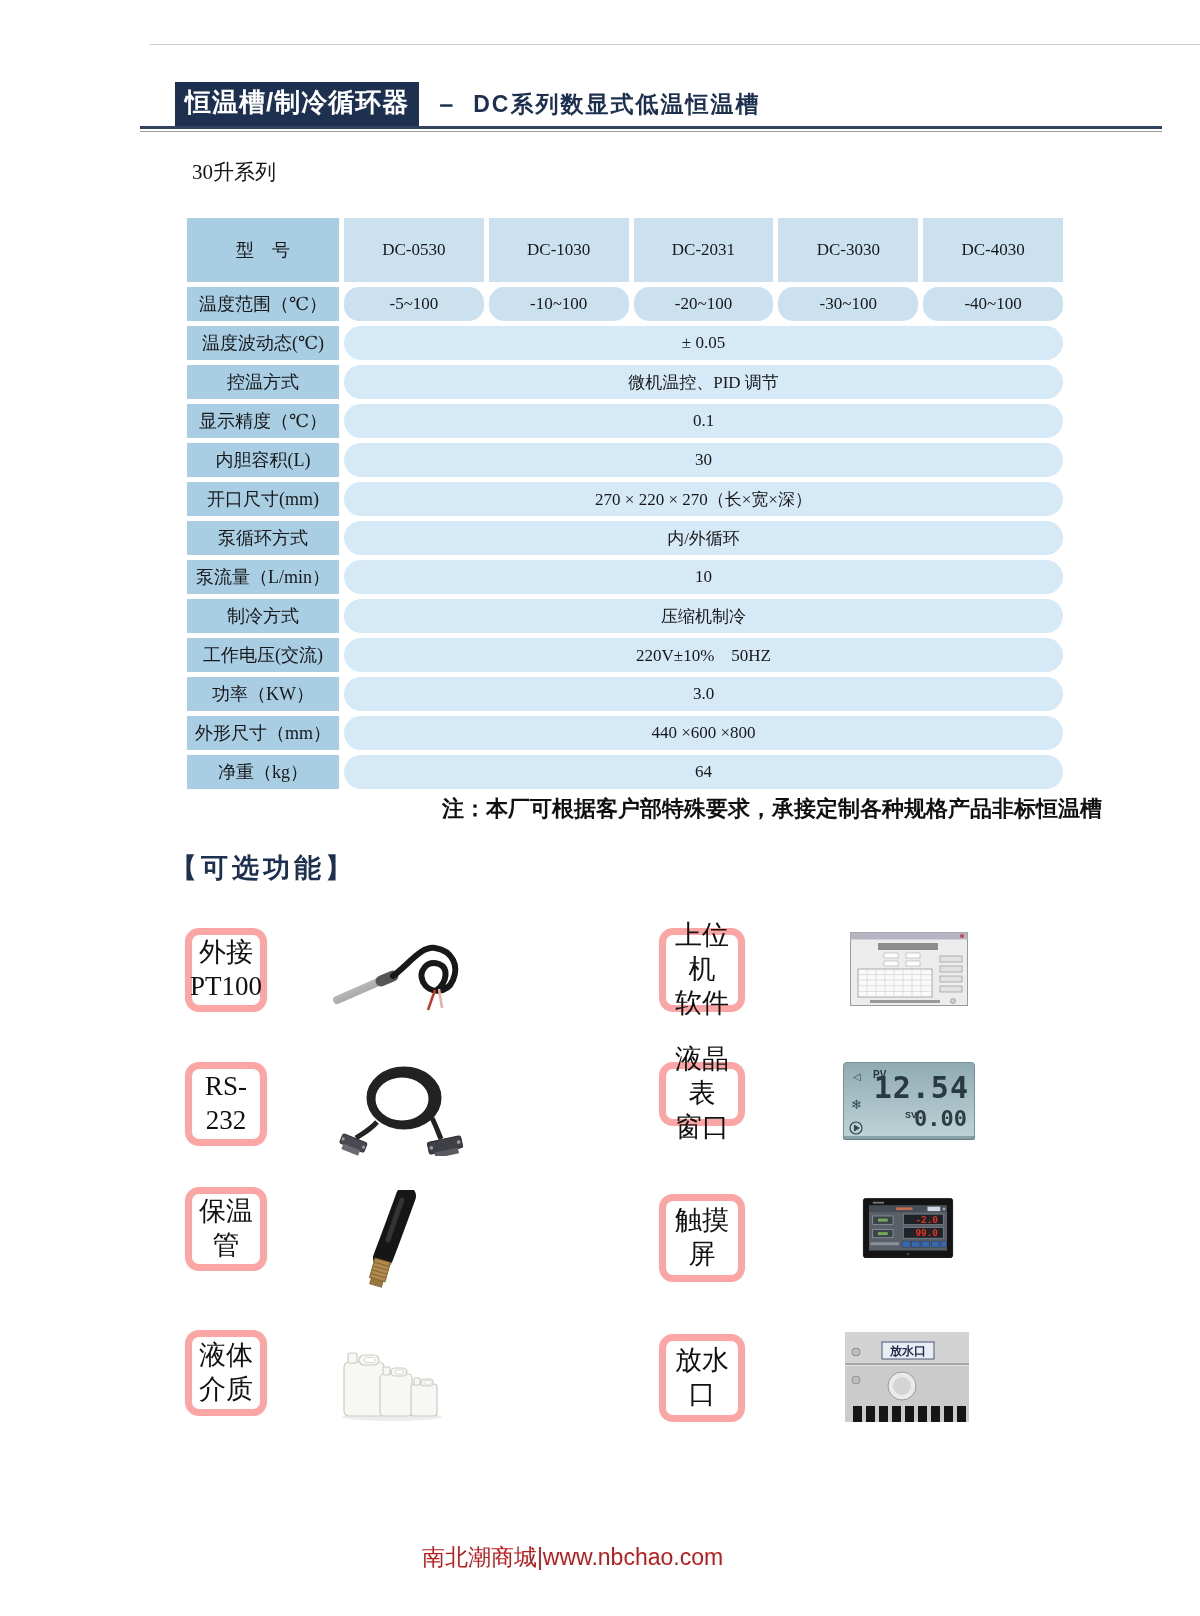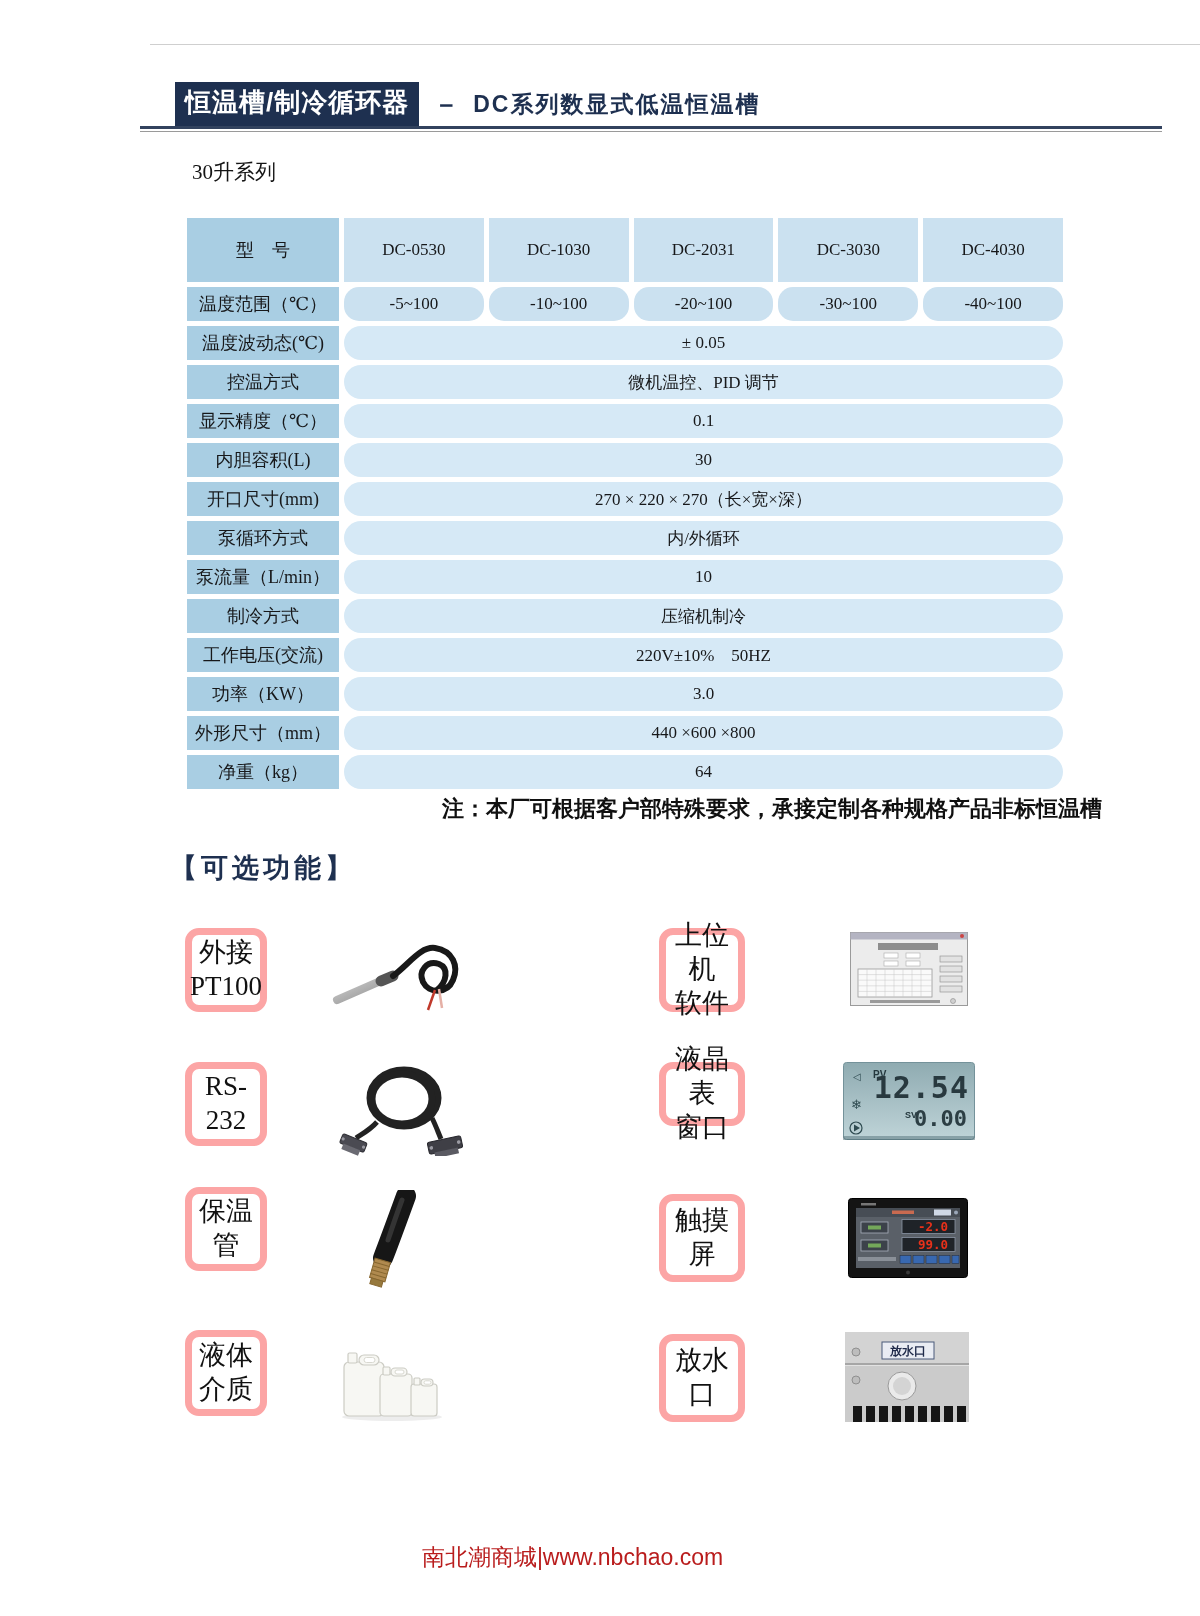--- a/index.html
+++ b/index.html
@@ -252,21 +252,21 @@
           <line x1="20" y1="74" x2="36" y2="74"></line>
             <line x1="20" y1="78" x2="36" y2="78"></line>
           <line x1="20" y1="82" x2="36" y2="82"></line>
             <line x1="20" y1="86" x2="36" y2="86"></line>
         </g>
         <rect x="22" y="90" width="12" height="6" fill="#97793d" stroke="#86662f" stroke-width="1"></rect>
       </g>
     </svg>
   </div>
 
-  <div class="abs fimg" style="left:848px; top:1198px; width:120px; height:80px;">
+  <div class="abs fimg" style="left:848px; top:1198px; width:120px; height:60px;">
     <svg viewBox="0 0 120 80" xmlns="http://www.w3.org/2000/svg">
       <rect x="0.5" y="0.5" width="119" height="79" rx="3" fill="#141414" stroke="#000000"></rect>
       <rect x="13" y="5" width="15" height="2.5" fill="#777777"></rect>
       <rect x="8" y="10" width="104" height="60" fill="#5a6068"></rect>
       <rect x="8" y="10" width="104" height="9" fill="#474d55"></rect>
       <rect x="44" y="12.5" width="22" height="3.5" fill="#c96a50"></rect>
       <rect x="86" y="11.5" width="17" height="6" fill="#cfd8e6"></rect>
       <circle cx="108" cy="14.5" r="2" fill="#9aa6b8"></circle>
       <rect x="13" y="24" width="27" height="11" fill="#3c424a" stroke="#a8b0bc" stroke-width="0.8"></rect>
       <rect x="20" y="27.5" width="13" height="4" fill="#74a85a"></rect>

